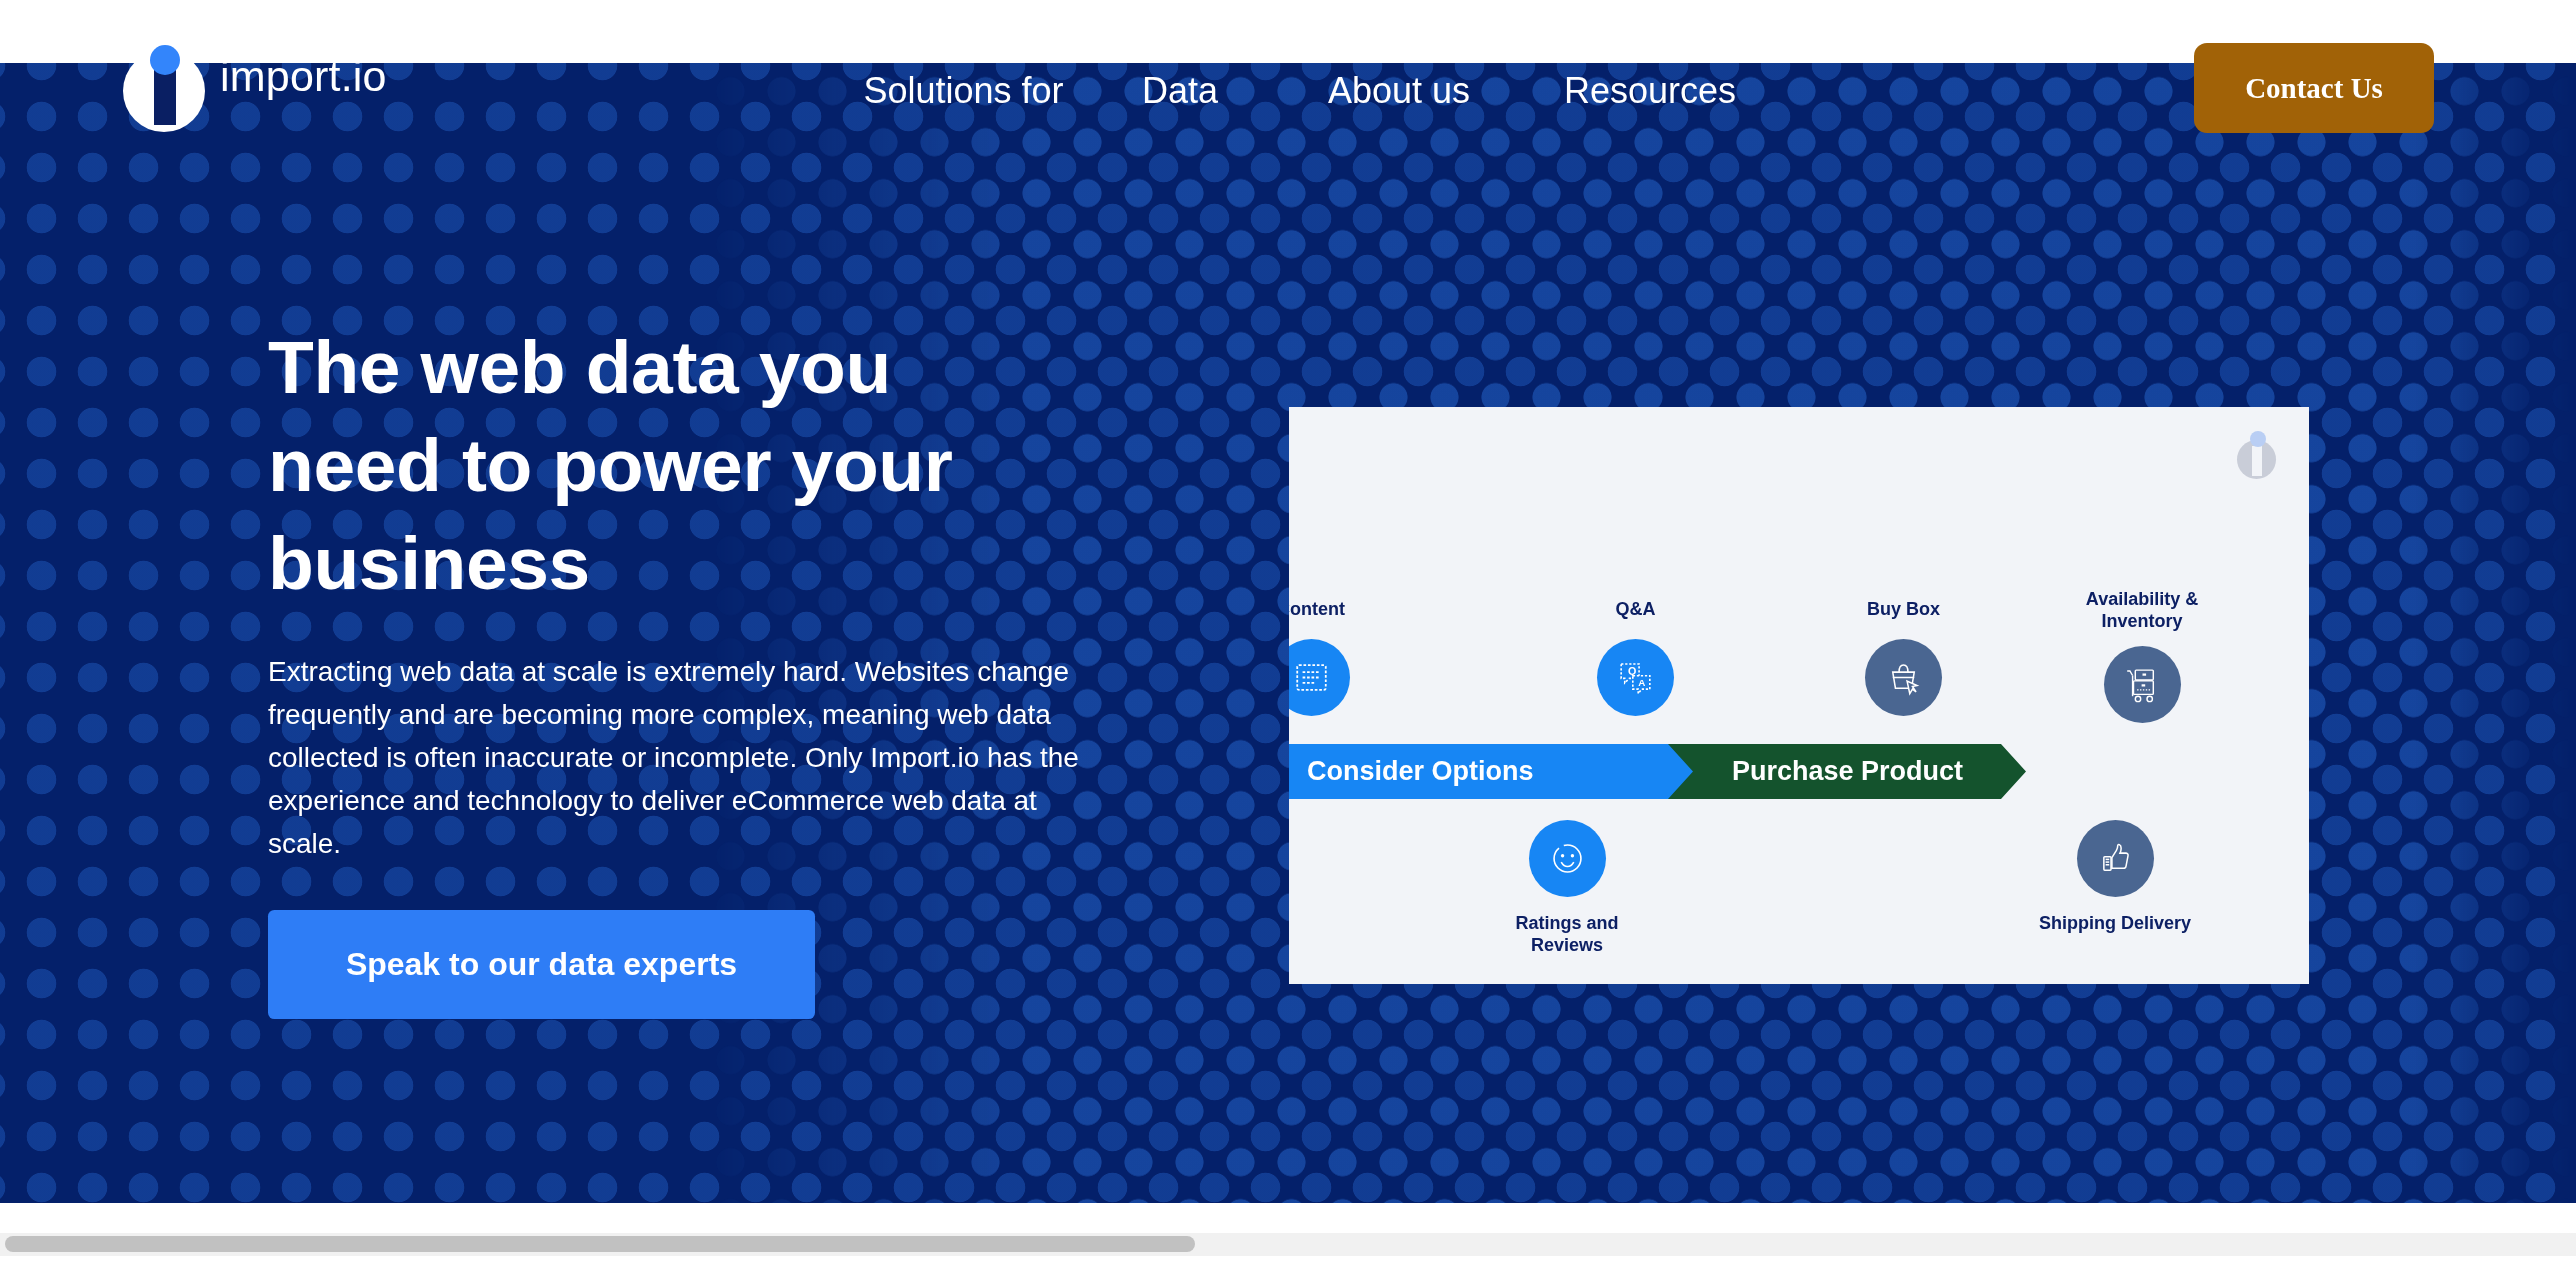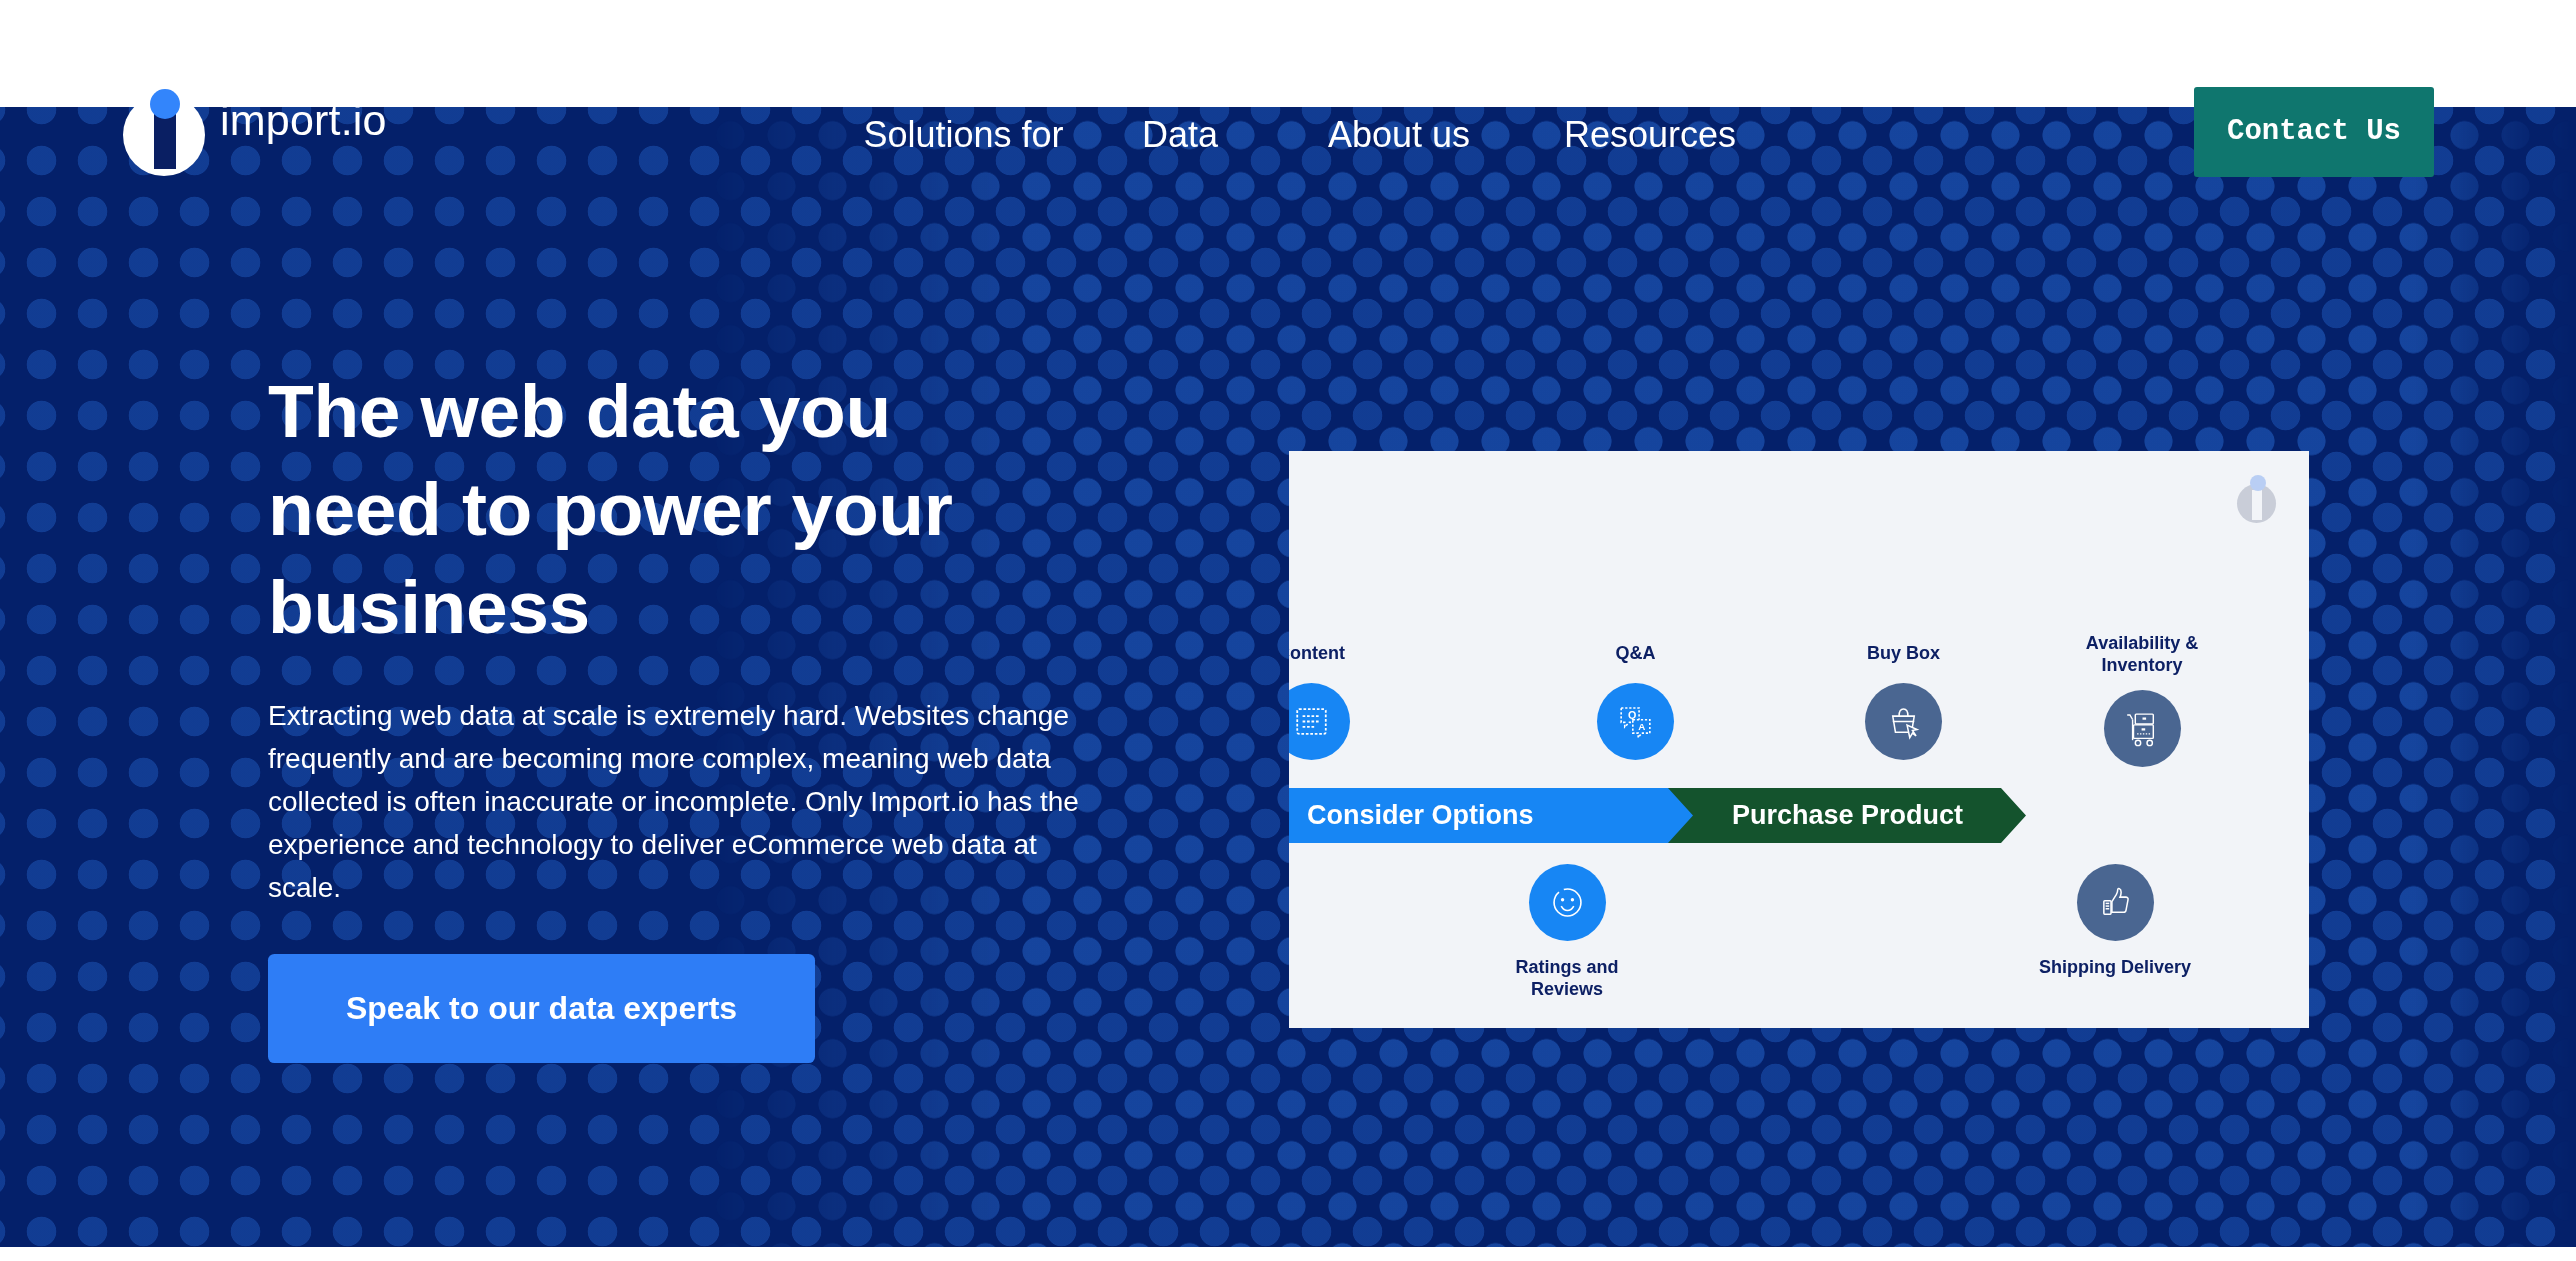--- a/index.html
+++ b/index.html
@@ -4,21 +4,21 @@
 <style>
   * { box-sizing: border-box; margin: 0; padding: 0; }
   html, body { width: 2576px; height: 1261px; overflow: hidden; }
   body {
     font-family: "Liberation Sans", sans-serif;
     background: #ffffff;
     position: relative;
   }
 
   
-  #page { position: absolute; inset: 0; width: 2576px; height: 1098px; background:#ffffff;margin-top:44px; }
+  #page { position: absolute; inset: 0; width: 2576px; height: 1098px; background:#ffffff; }
 
   
   .top-strip { position:absolute; left:0; top:0; width:2576px; height:63px; background:#ffffff; }
 
   
   .hero {
     position:absolute; left:0; top:63px; width:2576px; height:1140px;
     background:#04206A;
     overflow:hidden;
   }
@@ -62,23 +62,23 @@
     position:absolute; top:0;
     color:#ffffff; font-size:36px; font-weight:400; white-space:nowrap; cursor:pointer;
   }
   .nav-item:nth-child(1){ left:22.4px; }
   .nav-item:nth-child(2){ left:301px; }
   .nav-item:nth-child(3){ left:487px; }
   .nav-item:nth-child(4){ left:723px; }
 
   .contact-btn {
     position:absolute; left:2194px; top:43px; width:240px; height:90px;
-    background:#0f766e; border:none; border-radius:3px;
+    background:#a16207; border:none; border-radius:13px;
     color:#ffffff; font-size:29px; font-weight:700;
-    font-family:Liberation Mono, monospace;
+    font-family:Liberation Serif, serif;
     cursor:pointer; line-height:90px; text-align:center;
     white-space:nowrap;
   }
 
   
   .hero-copy { position:absolute; left:268px; top:318px; width:886px; z-index:30; }
   .headline {
     color:#ffffff; font-size:75px; line-height:98px; font-weight:700;
     letter-spacing:-0.4px; width:787px;
   }

